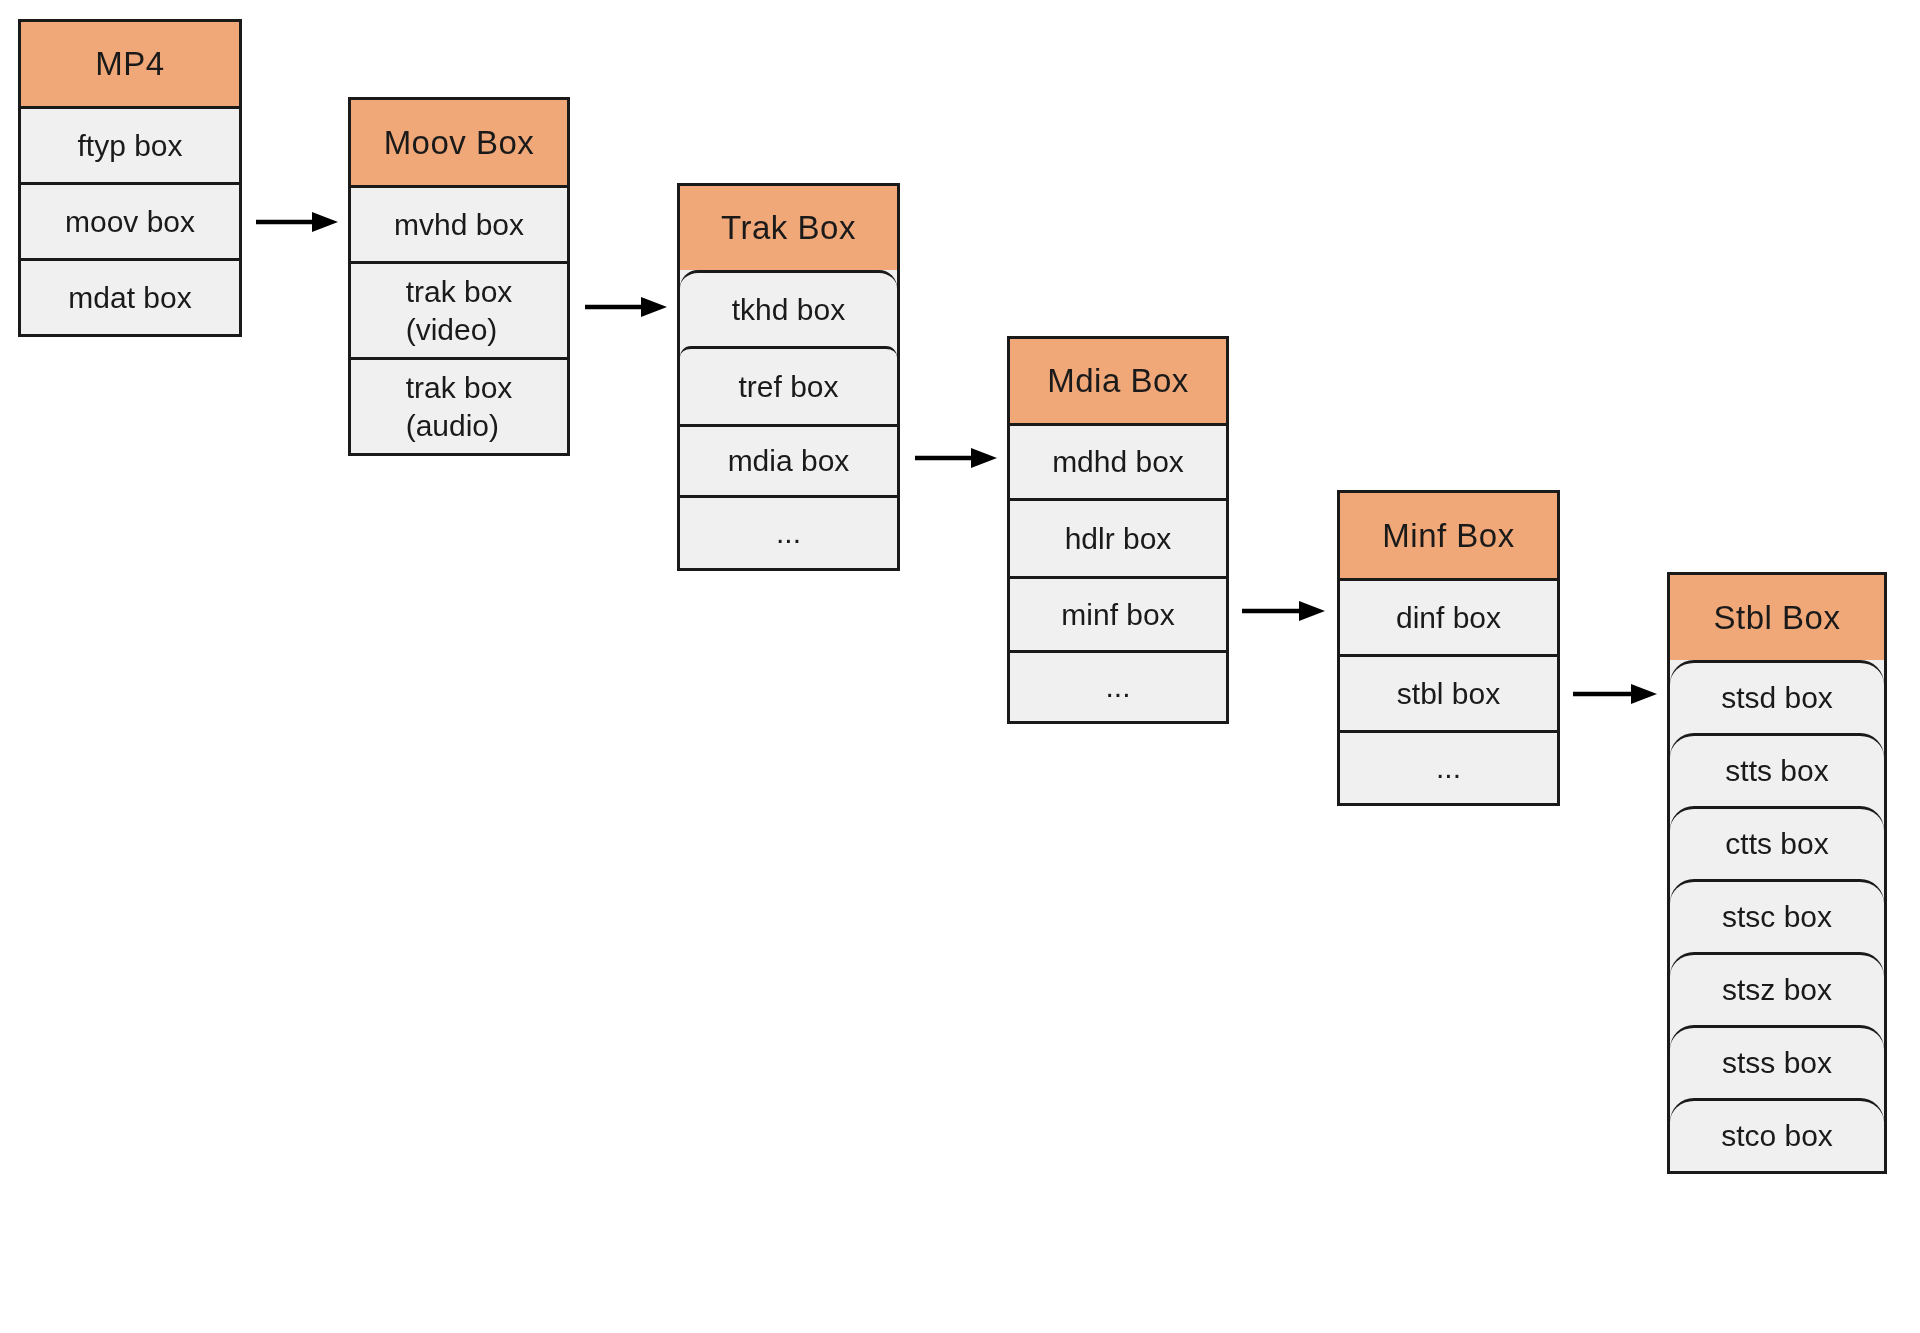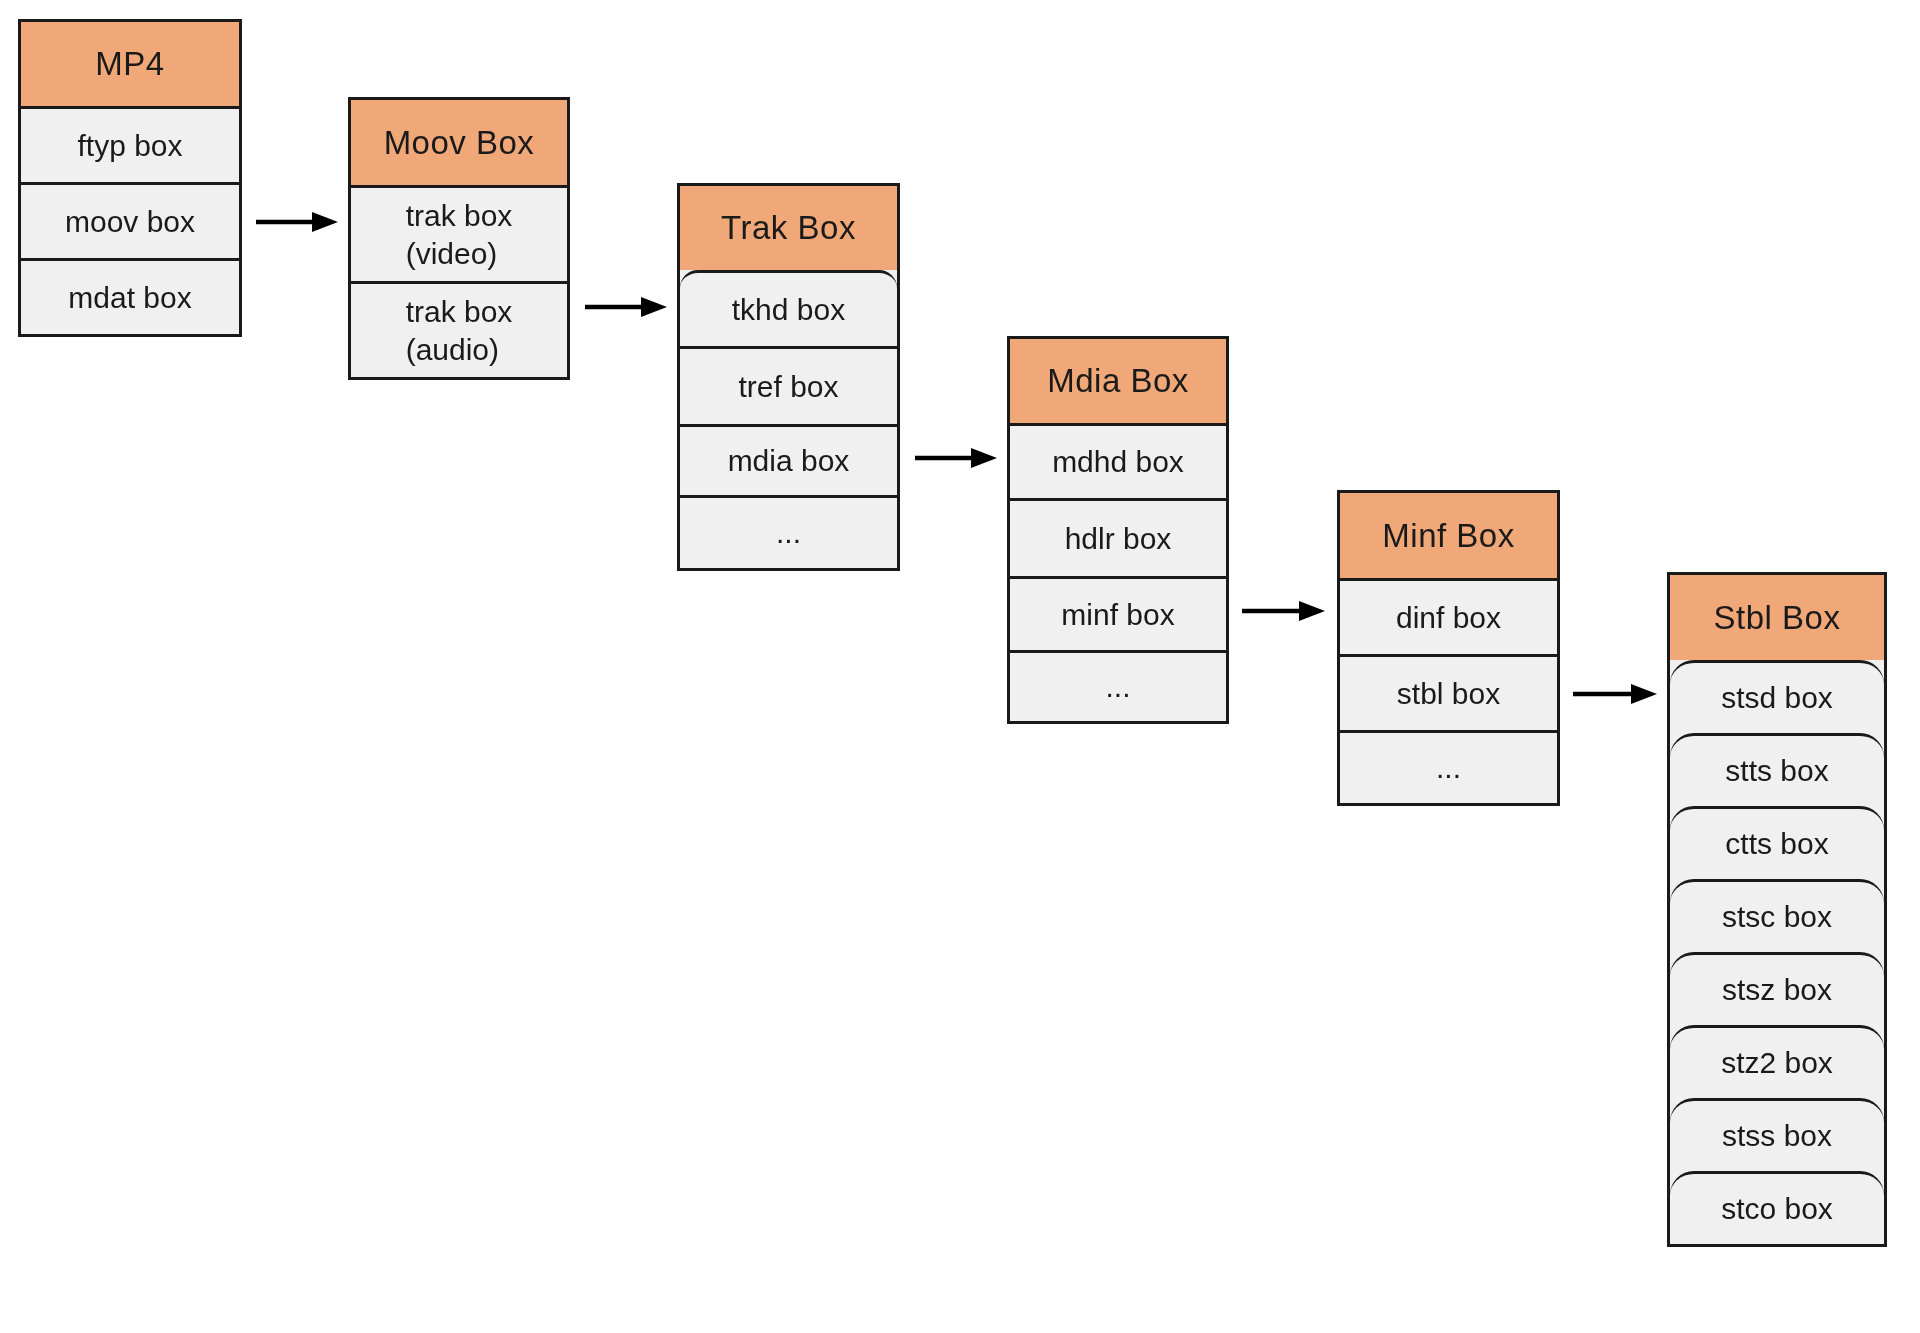--- a/index.html
+++ b/index.html
@@ -44,21 +44,21 @@
   #tbl-moov{left:348px; top:97px;  width:222px;}
   #tbl-trak{left:677px; top:183px; width:223px;}
   #tbl-mdia{left:1007px;top:336px; width:222px;}
   #tbl-minf{left:1337px;top:490px; width:223px;}
   #tbl-stbl{left:1667px;top:572px; width:220px;}
 
   #tbl-mp4  .hdr{height:84px;} #tbl-mp4  .row{height:76px;}
   #tbl-moov .hdr{height:85px;} #tbl-moov .row{height:76px;} #tbl-moov .row.tall{height:96px;}
   #tbl-trak .hdr{height:84px;}
   #tbl-trak .row:nth-of-type(2){height:76px;border-radius:18px;}
-  #tbl-trak .row:nth-of-type(3){height:78px;}
+  #tbl-trak .row:nth-of-type(3){height:78px;border-radius:11px;}
   #tbl-trak .row:nth-of-type(4){height:71px;}
   #tbl-trak .row:nth-of-type(5){height:73px;}
   #tbl-mdia .hdr{height:84px;}
   #tbl-mdia .row:nth-of-type(2){height:75px;}
   #tbl-mdia .row:nth-of-type(3){height:78px;}
   #tbl-mdia .row:nth-of-type(4){height:74px;}
   #tbl-mdia .row:nth-of-type(5){height:71px;}
   #tbl-minf .hdr{height:85px;}
   #tbl-minf .row:nth-of-type(2){height:76px;}
   #tbl-minf .row:nth-of-type(3){height:76px;}
@@ -102,20 +102,21 @@
 
   <div class="tbl" id="tbl-mp4">
     <div class="hdr">MP4</div>
     <div class="row">ftyp box</div>
     <div class="row">moov box</div>
     <div class="row">mdat box</div>
   </div>
 
   <div class="tbl" id="tbl-moov">
     <div class="hdr">Moov Box</div>
+    <div class="row">mvhd box</div>
     <div class="row tall">trak box
 (video)</div>
     <div class="row tall">trak box
 (audio)</div>
   </div>
 
   <div class="tbl" id="tbl-trak">
     <div class="hdr">Trak Box</div>
     <div class="row">tkhd box</div>
     <div class="row">tref box</div>
@@ -138,18 +139,17 @@
     <div class="row">...</div>
   </div>
 
   <div class="tbl" id="tbl-stbl">
     <div class="hdr">Stbl Box</div>
     <div class="row">stsd box</div>
     <div class="row">stts box</div>
     <div class="row">ctts box</div>
     <div class="row">stsc box</div>
     <div class="row">stsz box</div>
-    <div class="row">stz2 box</div>
     <div class="row">stss box</div>
     <div class="row">stco box</div>
   </div>
 
 </div>
 
 </body></html>

